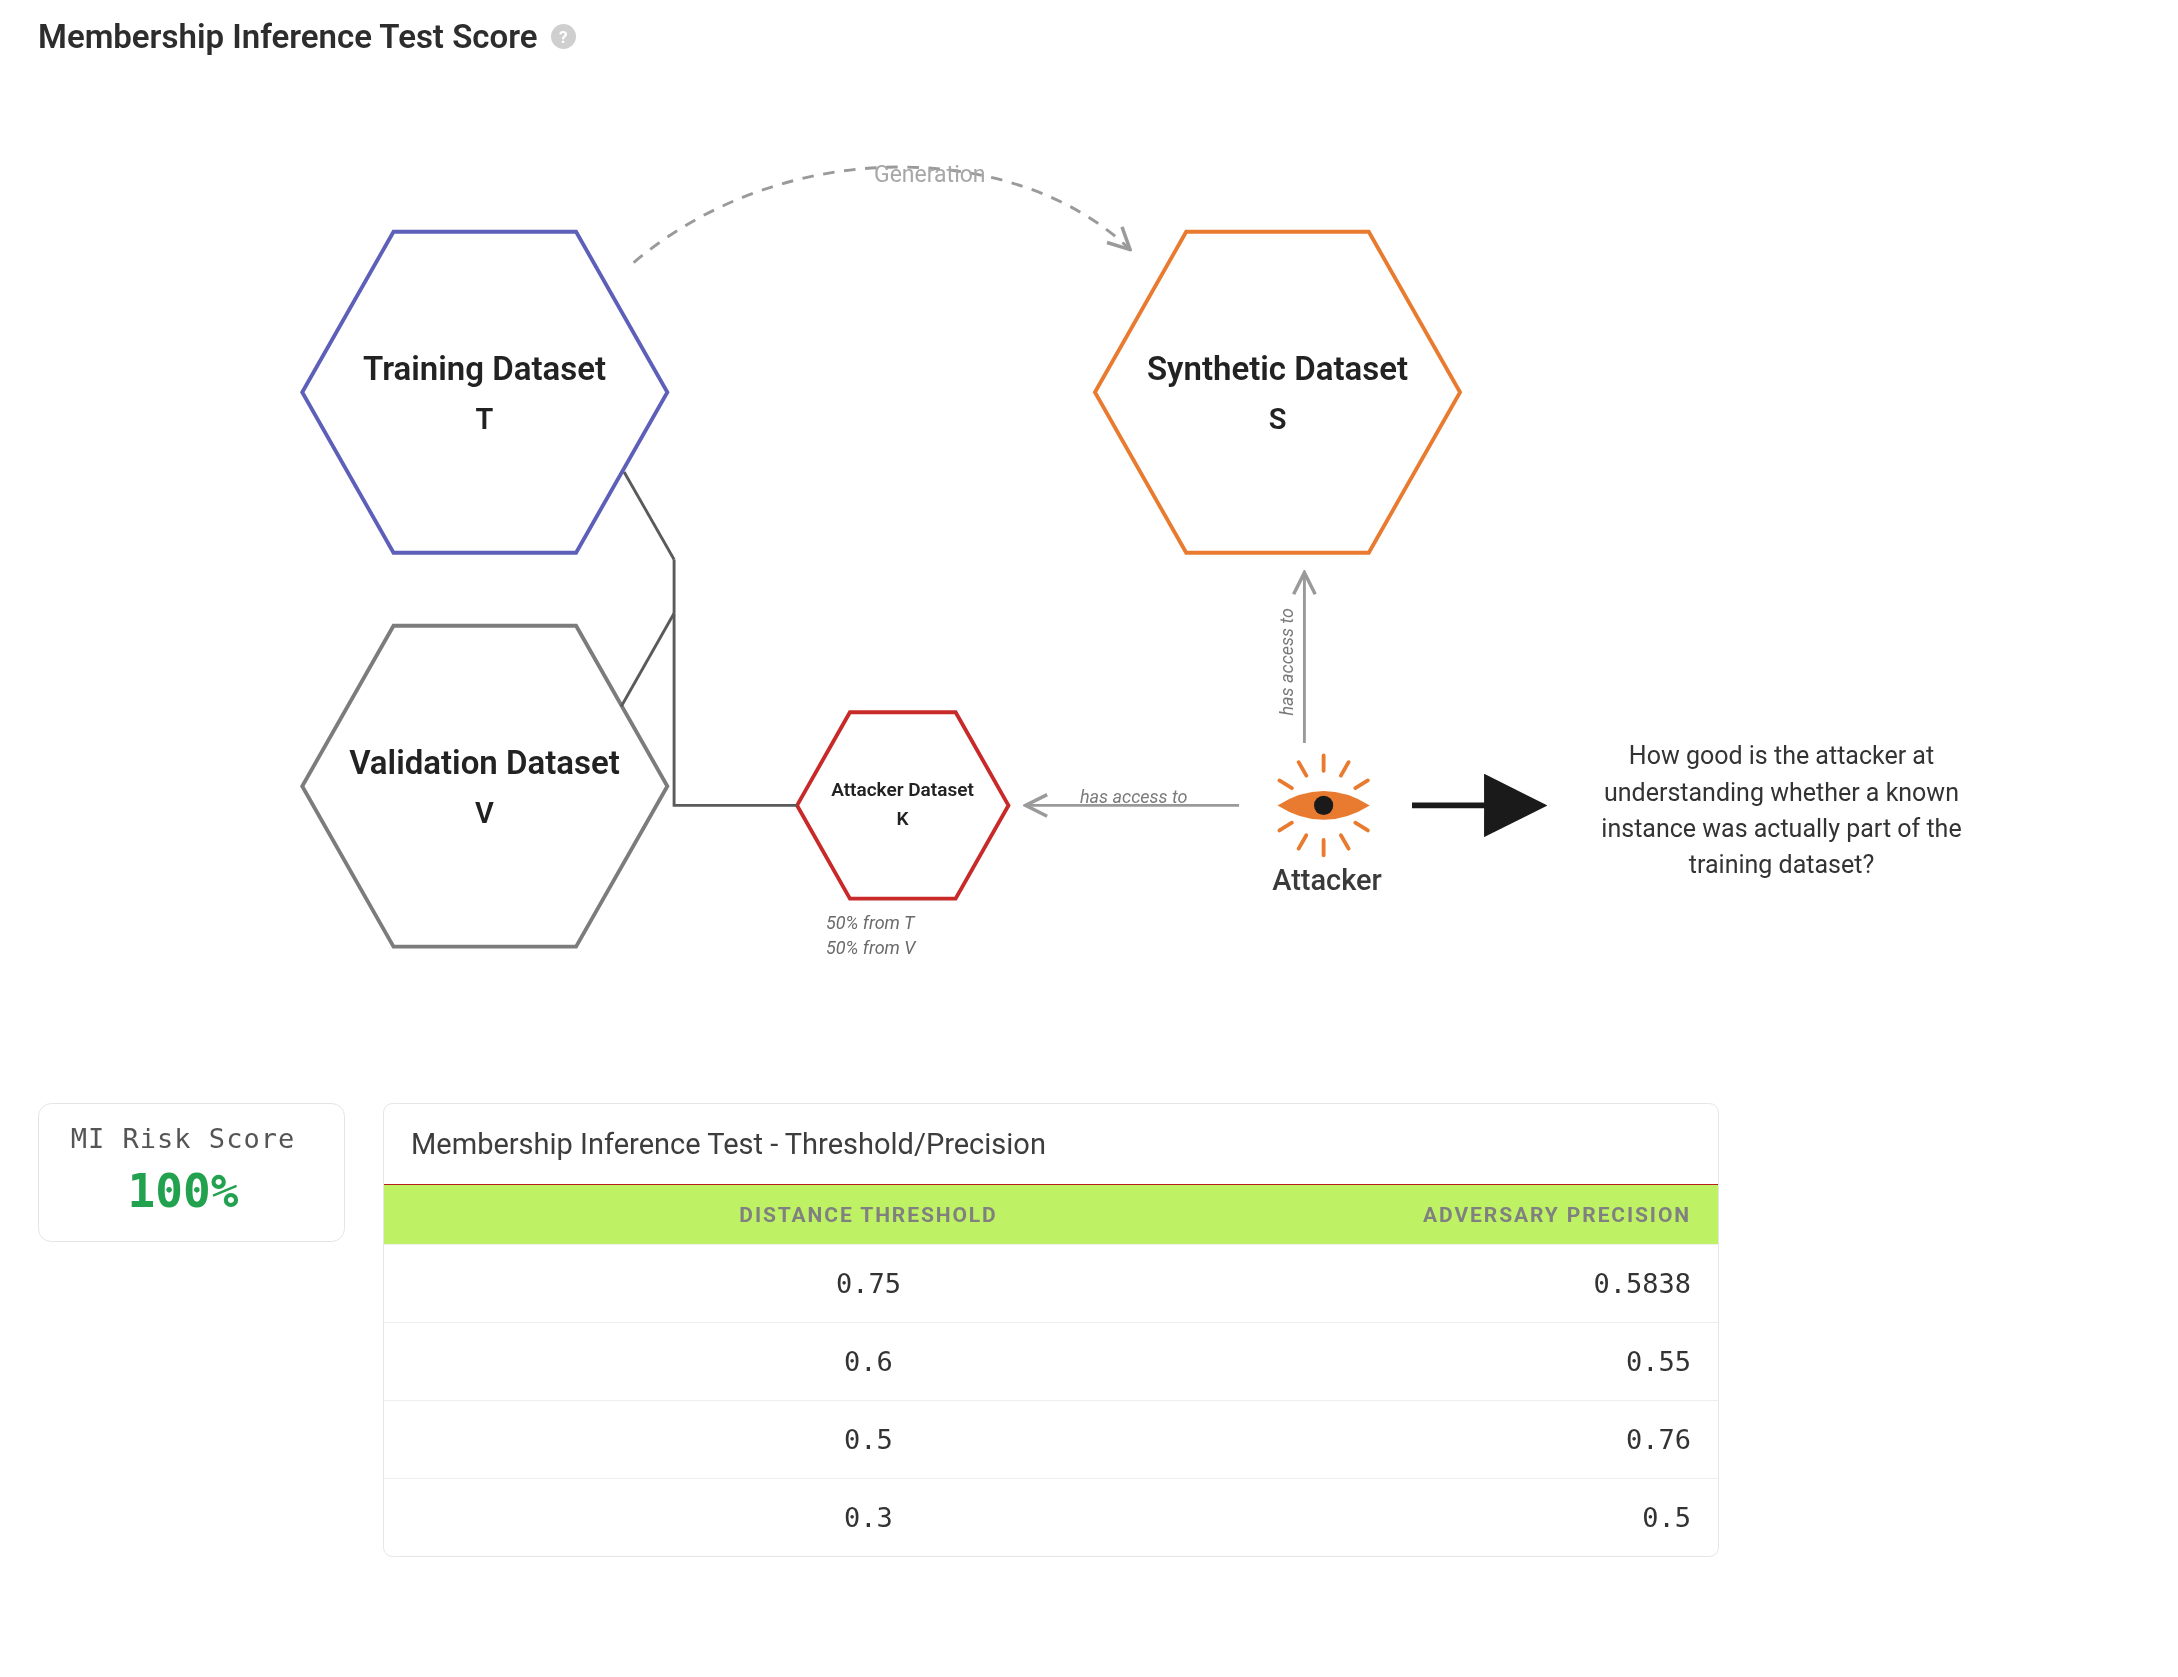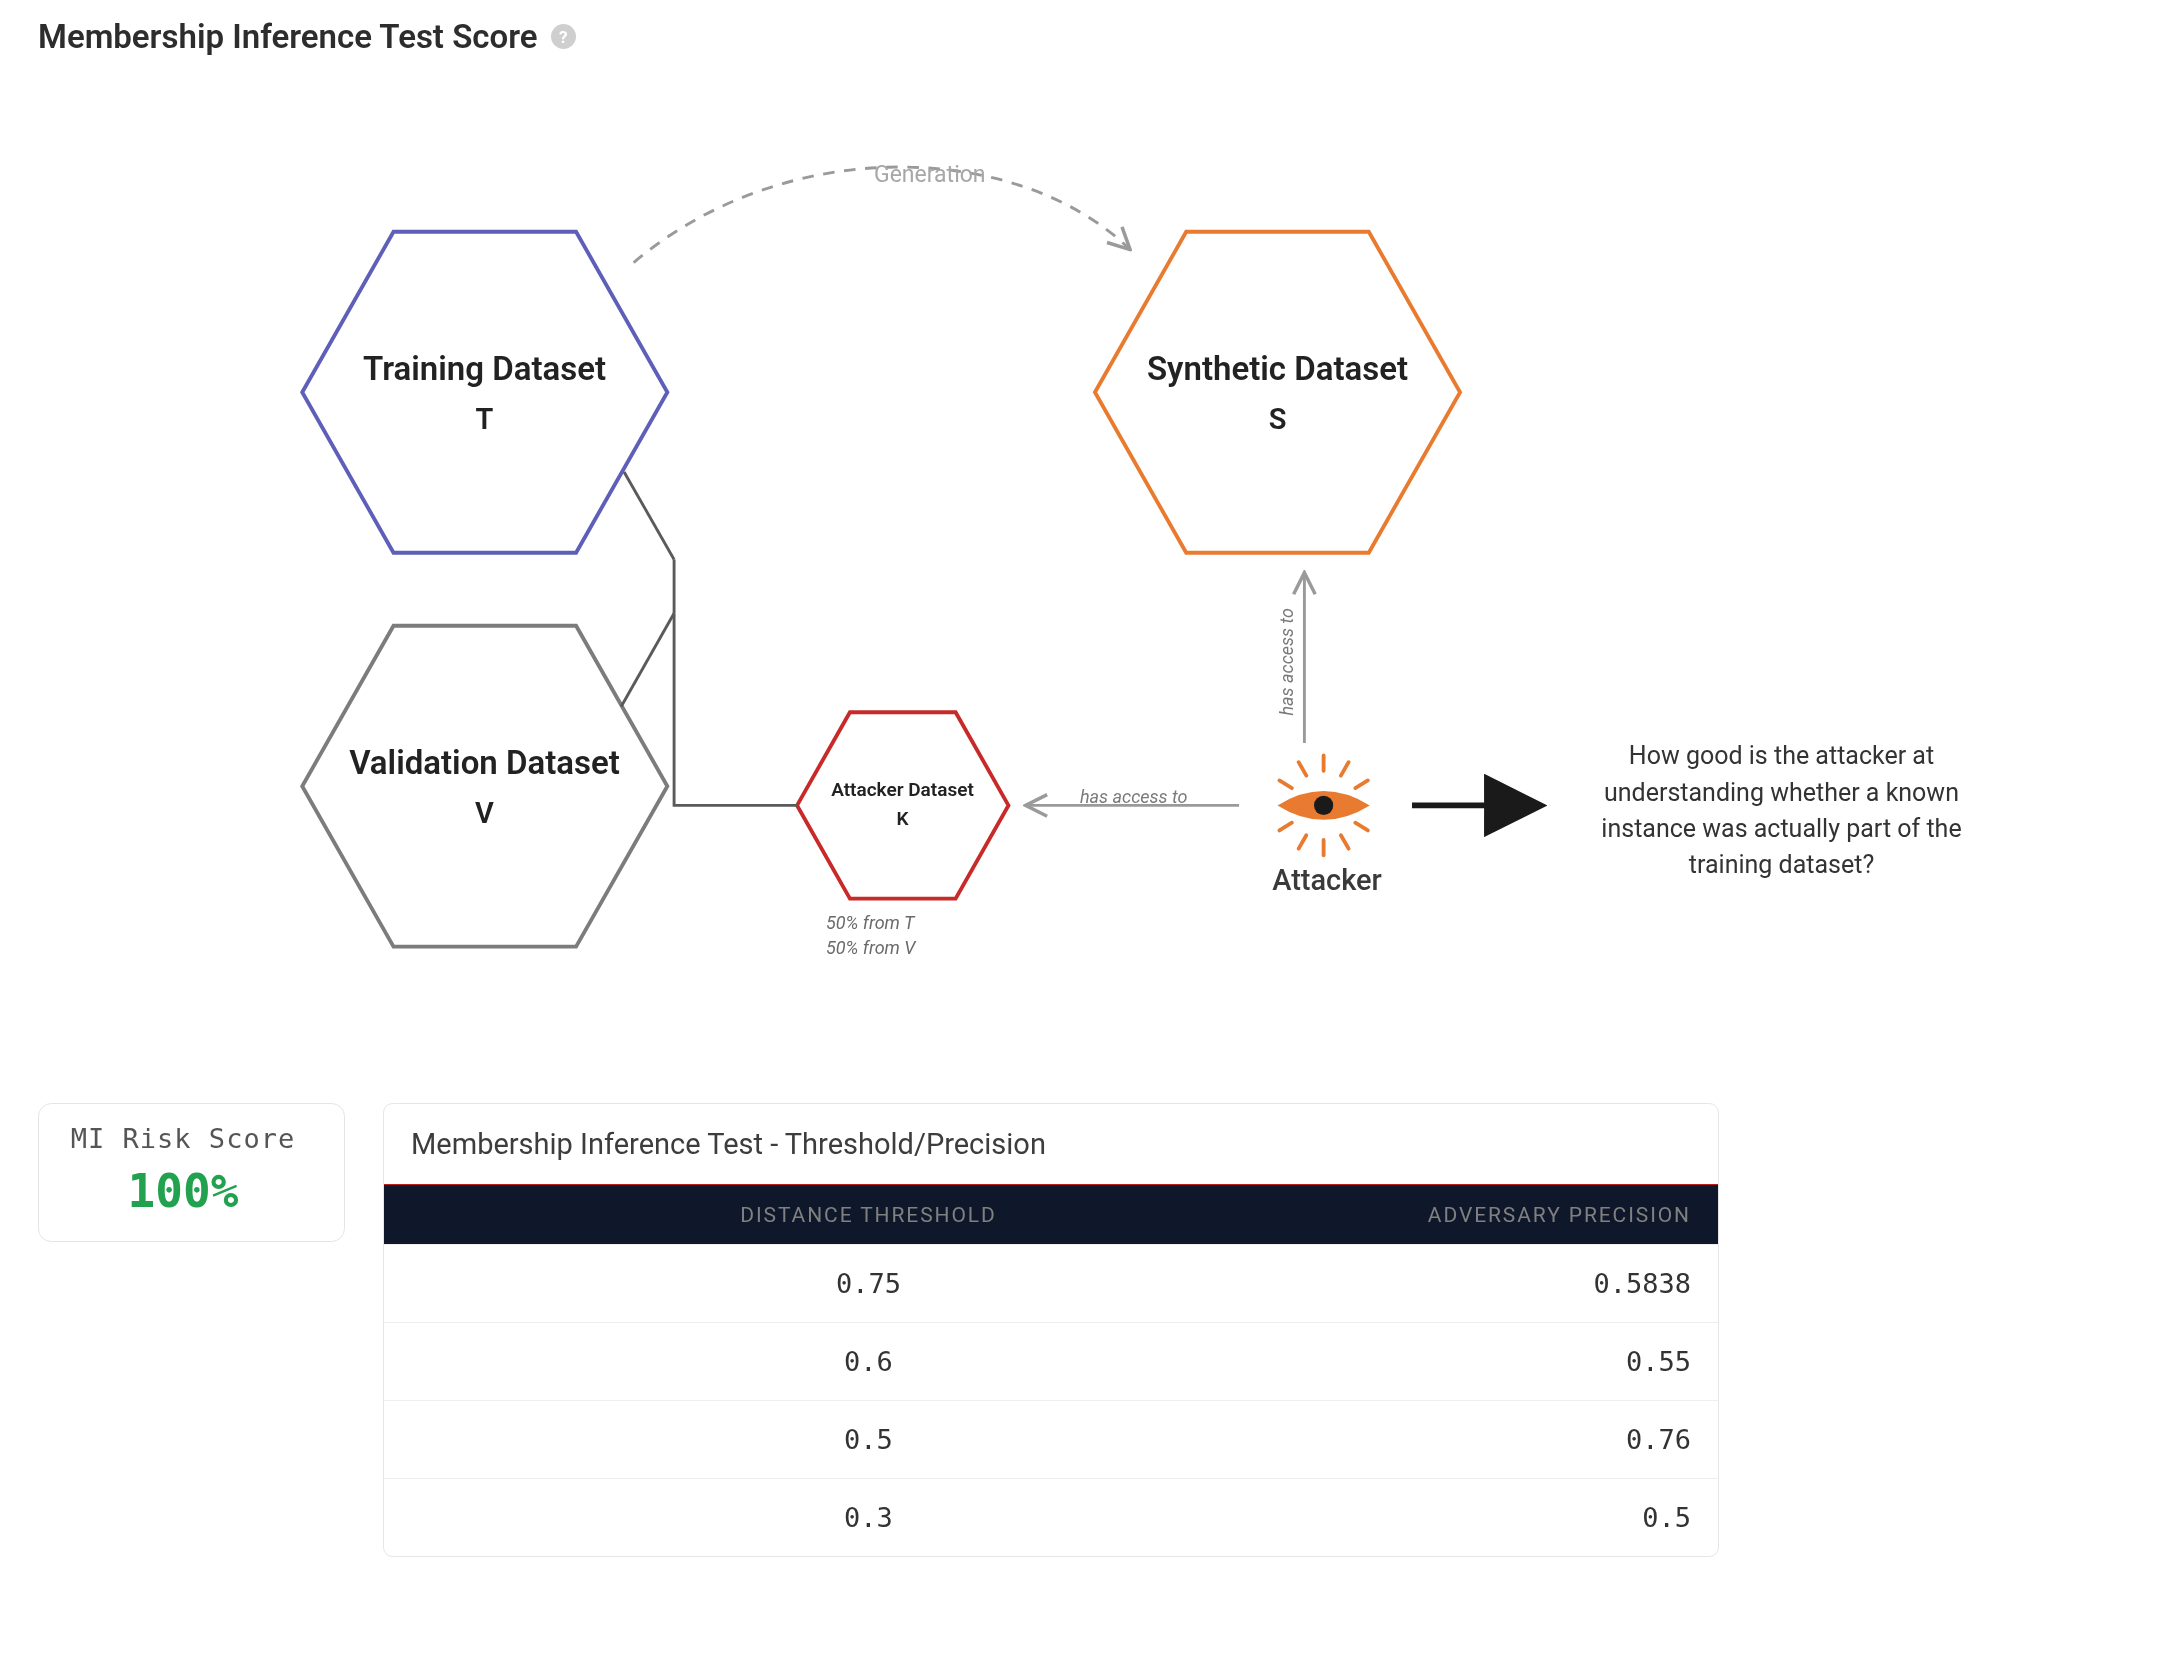--- a/index.html
+++ b/index.html
@@ -138,25 +138,25 @@
   }
   .table-title {
     padding: 23px 27px;
     font-size: 29px;
     color: #3d3d3d;
     font-weight: 400;
     border-bottom: 1px solid #b91c1c;
   }
   .table-head {
     display: flex;
-    background: #0f172a;
+    background: #bef264;
     color: #808080;
     font-size: 21px;
     letter-spacing: 1.9px;
-    font-weight: 400;
+    font-weight: 700;
     padding: 17.3px 27px;
   }
   .th-left { flex: 1; text-align: center; }
   .th-right { width: 365px; text-align: right; }
   .trow {
     display: flex;
     padding: 23px 27px;
     border-top: 1px solid #eee;
     font-family: ui-monospace, "SFMono-Regular", Menlo, Consolas, monospace;
     font-size: 27px;

